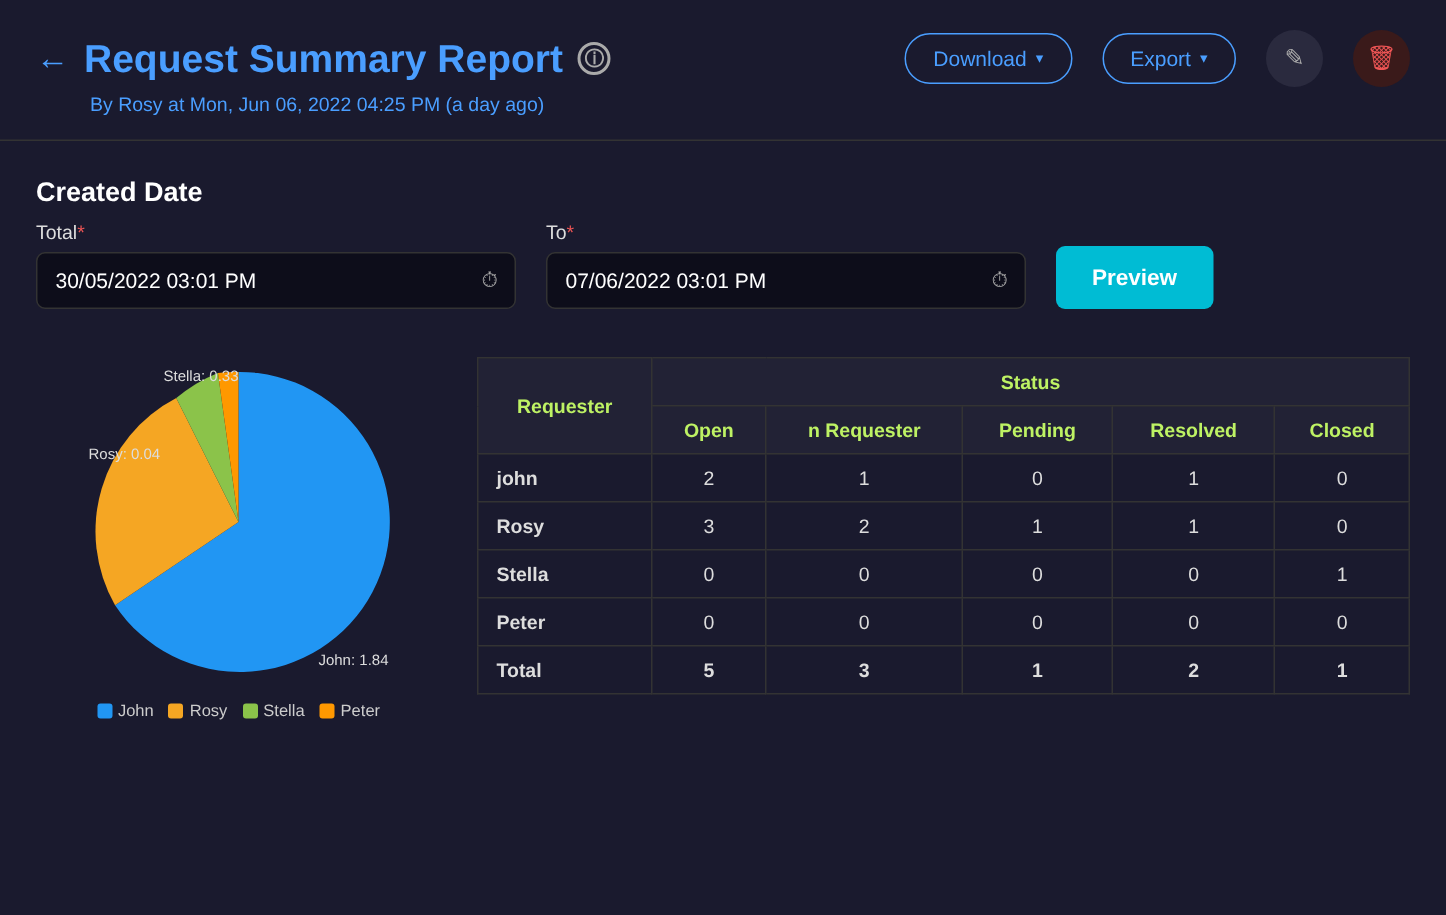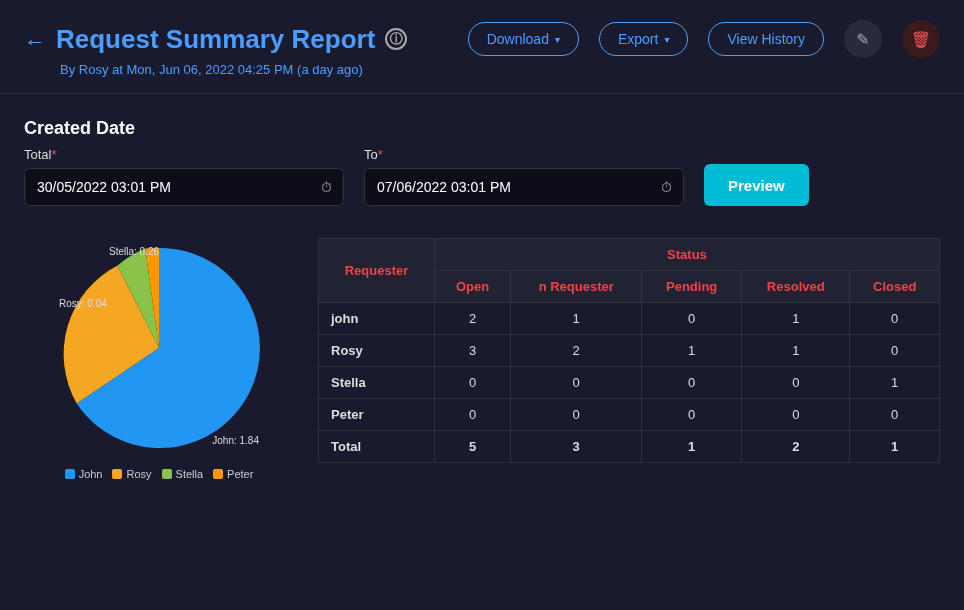--- a/index.html
+++ b/index.html
@@ -210,21 +210,21 @@
       border-collapse: collapse;
       font-size: 13px;
     }
     th, td {
       padding: 8px 12px;
       text-align: center;
       border: 1px solid #333;
     }
     th {
       background: #222235;
-      color: #ef4444;
+      color: #bef264;
       font-weight: 600;
     }
     td {
       background: #1a1a2e;
       color: #ddd;
     }
     td:first-child {
       text-align: left;
       font-weight: 600;
     }
@@ -249,23 +249,20 @@
     </div>
     <div class="header-actions">
       <button class="btn-outline">
         <span>Download</span>
         <span class="chevron">▾</span>
       </button>
       <button class="btn-outline">
         <span>Export</span>
         <span class="chevron">▾</span>
       </button>
-      <button class="btn-outline">
-        <span>View History</span>
-      </button>
       <button class="icon-btn icon-btn-edit">
         <span>✎</span>
       </button>
       <button class="icon-btn icon-btn-delete">
         <span>🗑</span>
       </button>
     </div>
   </div>
   <div class="subtitle">
     <span>By</span>
@@ -312,21 +309,21 @@
 
           <path d="M110,110 L110,10 A100,100 0 1,1 27.7,165.5 Z" fill="#2196f3"></path>
 
           <path d="M110,110 L27.7,165.5 A100,100 0 0,1 68.5,27.4 Z" fill="#f5a623"></path>
 
           <path d="M110,110 L68.5,27.4 A100,100 0 0,1 96.3,10.6 Z" fill="#8bc34a"></path>
 
           <path d="M110,110 L96.3,10.6 A100,100 0 0,1 110,10 Z" fill="#ff9800"></path>
         </svg>
         
-        <div style="position:absolute;top:8px;left:60px;font-size:10px;color:#ddd;">Stella: 0.26</div>
+        <div style="position:absolute;top:8px;left:60px;font-size:10px;color:#ddd;">Stella: 0.33</div>
         <div style="position:absolute;top:60px;left:10px;font-size:10px;color:#ddd;">Rosy: 0.04</div>
         <div style="position:absolute;bottom:12px;right:10px;font-size:10px;color:#ddd;text-align:center;">John: 1.84</div>
       </div>
       <div class="legend">
         <div class="legend-item">
           <div class="legend-dot" style="background:#2196f3;"></div>
           <span>John</span>
         </div>
         <div class="legend-item">
           <div class="legend-dot" style="background:#f5a623;"></div>

